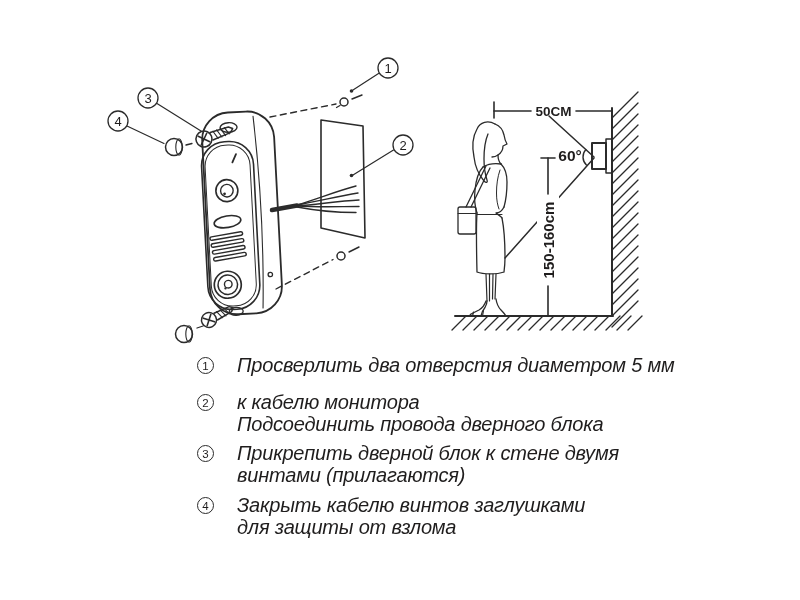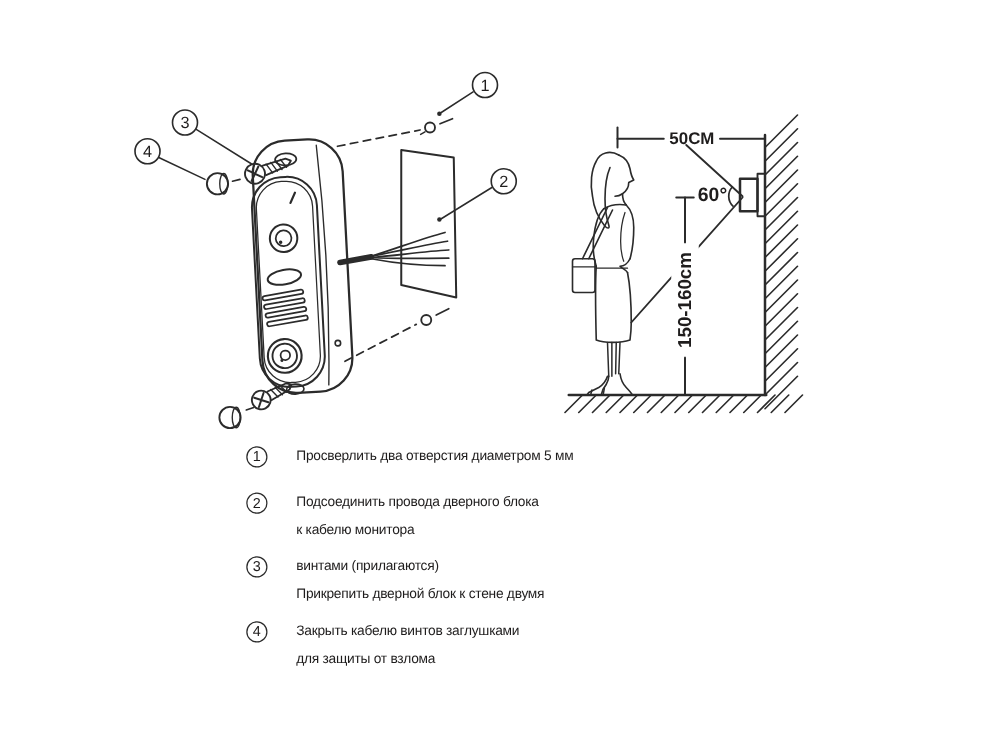--- a/index.html
+++ b/index.html
@@ -3,21 +3,21 @@
 <meta charset="utf-8">
 <style>
   html,body{margin:0;padding:0;background:#fff;}
   .page{position:relative;width:800px;height:600px;background:#ffffff;overflow:hidden;
         font-family:"Liberation Sans",sans-serif;}
   .diagram-svg{position:absolute;left:0;top:0;}
   svg text{font-family:"Liberation Sans",sans-serif;fill:#1f1d1d;}
   .instr{position:absolute;left:197px;display:flex;gap:23px;color:#1f1d1d;}
   .num{flex:0 0 auto;width:17px;height:17px;border:1.4px solid #2b2b2b;border-radius:50%;
        font-size:11.5px;line-height:16px;text-align:center;margin-top:2px;box-sizing:border-box;}
-  .lines{font-size:11px;line-height:21.5px;letter-spacing:-0.2px;}
+  .lines{font-size:20px;line-height:21.5px;letter-spacing:-0.2px;font-style:italic;}
 </style>
 </head>
 <body>
 
 <div class="page">
 
 <svg class="diagram-svg" width="800" height="352" viewBox="0 0 800 352" fill="none" stroke-linecap="round" stroke-linejoin="round">
 
   <g stroke="#2b2b2b">
     <g transform="rotate(-3 240 212)">
@@ -176,29 +176,29 @@
 
   <div class="instr" style="top:355px">
     <span class="num">1</span>
     <div class="lines">
       <div>Просверлить два отверстия диаметром 5 мм</div>
     </div>
   </div>
   <div class="instr" style="top:392px">
     <span class="num">2</span>
     <div class="lines">
+      <div>к кабелю монитора</div>
       <div>Подсоединить провода дверного блока</div>
-      <div>к кабелю монитора</div>
     </div>
   </div>
   <div class="instr" style="top:443px">
     <span class="num">3</span>
     <div class="lines">
+      <div>Прикрепить дверной блок к стене двумя</div>
       <div>винтами (прилагаются)</div>
-      <div>Прикрепить дверной блок к стене двумя</div>
     </div>
   </div>
   <div class="instr" style="top:495px">
     <span class="num">4</span>
     <div class="lines">
       <div>Закрыть кабелю винтов заглушками</div>
       <div>для защиты от взлома</div>
     </div>
   </div>
 

